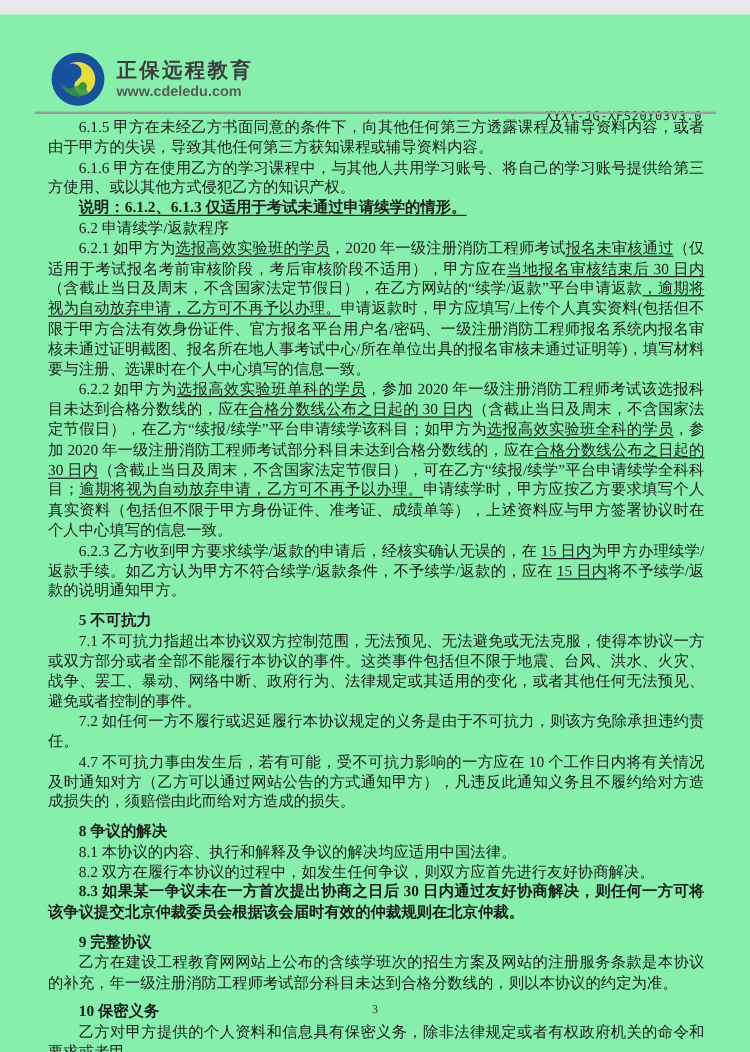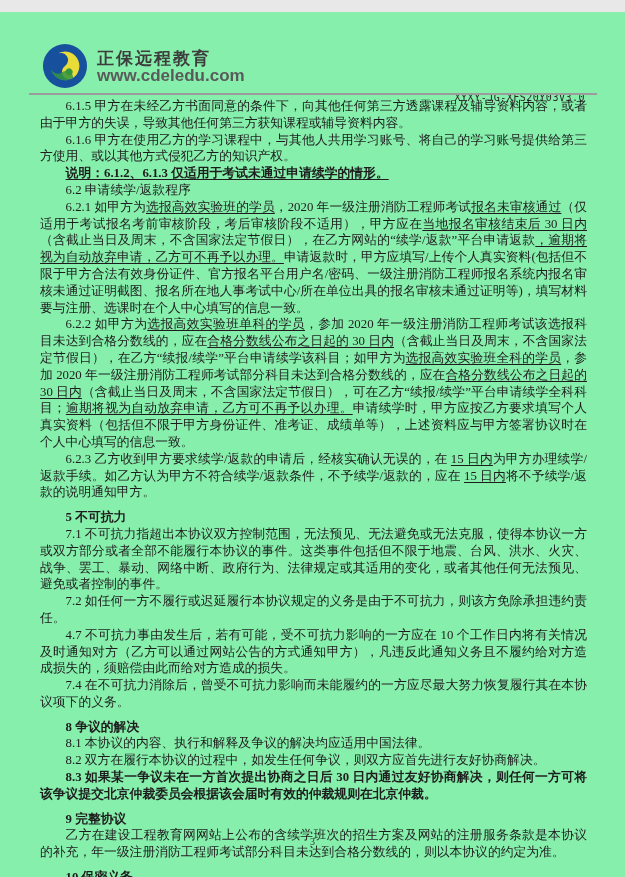--- a/index.html
+++ b/index.html
@@ -16,21 +16,21 @@
   
   .hdr{position:absolute;top:0;left:0;right:0;height:86px;}
   .brand{position:absolute;left:42px;top:31px;display:flex;align-items:center;gap:9px;}
   .brand-text{display:flex;flex-direction:column;justify-content:center;}
   .brand-name{
     font-family:"Liberation Sans","DejaVu Sans",sans-serif;
     font-weight:bold;font-size:17px;letter-spacing:2px;color:#3d3d3d;line-height:20px;
   }
   .brand-url{
     font-family:"Liberation Sans","DejaVu Sans",sans-serif;
-    font-weight:bold;font-size:17px;color:#5a5a5a;line-height:14px;
+    font-weight:bold;font-size:12px;color:#5a5a5a;line-height:14px;
   }
   .doc-code{
     position:absolute;right:40px;top:80px;
     font-family:"DejaVu Sans Mono","Liberation Mono",monospace;
     font-size:10px;color:#2a2a2a;letter-spacing:0.5px;
   }
   .hdr-divider{
     position:absolute;left:29px;right:28px;top:81px;height:2px;background:#9b9b9b;
   }
   
@@ -79,21 +79,20 @@
       <p class="body"><span>6.1.6 甲方在使用乙方的学习课程中，与其他人共用学习账号、将自己的学习账号提供给第三方使用、或以其他方式侵犯乙方的知识产权。</span></p>
       <p class="body"><span class="u b">说明：6.1.2、6.1.3 仅适用于考试未通过申请续学的情形。</span></p>
       <p class="body"><span>6.2 申请续学/返款程序</span></p>
       <p class="body"><span>6.2.1 如甲方为</span><span class="u">选报高效实验班的学员</span><span>，2020 年一级注册消防工程师考试</span><span class="u">报名未审核通过</span><span>（仅适用于考试报名考前审核阶段，考后审核阶段不适用），甲方应在</span><span class="u">当地报名审核结束后 30 日内</span><span>（含截止当日及周末，不含国家法定节假日），在乙方网站的“续学/返款”平台申请返款</span><span class="u">，逾期将视为自动放弃申请，乙方可不再予以办理。</span><span>申请返款时，甲方应填写/上传个人真实资料(包括但不限于甲方合法有效身份证件、官方报名平台用户名/密码、一级注册消防工程师报名系统内报名审核未通过证明截图、报名所在地人事考试中心/所在单位出具的报名审核未通过证明等)，填写材料要与注册、选课时在个人中心填写的信息一致。</span></p>
       <p class="body"><span>6.2.2 如甲方为</span><span class="u">选报高效实验班单科的学员</span><span>，参加 2020 年一级注册消防工程师考试该选报科目未达到合格分数线的，应在</span><span class="u">合格分数线公布之日起的 30 日内</span><span>（含截止当日及周末，不含国家法定节假日），在乙方“续报/续学”平台申请续学该科目；如甲方为</span><span class="u">选报高效实验班全科的学员</span><span>，参加 2020 年一级注册消防工程师考试部分科目未达到合格分数线的，应在</span><span class="u">合格分数线公布之日起的 30 日内</span><span>（含截止当日及周末，不含国家法定节假日），可在乙方“续报/续学”平台申请续学全科科目；</span><span class="u">逾期将视为自动放弃申请，乙方可不再予以办理。</span><span>申请续学时，甲方应按乙方要求填写个人真实资料（包括但不限于甲方身份证件、准考证、成绩单等），上述资料应与甲方签署协议时在个人中心填写的信息一致。</span></p>
       <p class="body"><span>6.2.3 乙方收到甲方要求续学/返款的申请后，经核实确认无误的，在 </span><span class="u">15 日内</span><span>为甲方办理续学/返款手续。如乙方认为甲方不符合续学/返款条件，不予续学/返款的，应在 </span><span class="u">15 日内</span><span>将不予续学/返款的说明通知甲方。</span></p>
       <p class="heading"><span>5 不可抗力</span></p>
       <p class="body"><span>7.1 不可抗力指超出本协议双方控制范围，无法预见、无法避免或无法克服，使得本协议一方或双方部分或者全部不能履行本协议的事件。这类事件包括但不限于地震、台风、洪水、火灾、战争、罢工、暴动、网络中断、政府行为、法律规定或其适用的变化，或者其他任何无法预见、避免或者控制的事件。</span></p>
       <p class="body"><span>7.2 如任何一方不履行或迟延履行本协议规定的义务是由于不可抗力，则该方免除承担违约责任。</span></p>
       <p class="body"><span>4.7 不可抗力事由发生后，若有可能，受不可抗力影响的一方应在 10 个工作日内将有关情况及时通知对方（乙方可以通过网站公告的方式通知甲方），凡违反此通知义务且不履约给对方造成损失的，须赔偿由此而给对方造成的损失。</span></p>
-      <p class="body"><span>7.4 在不可抗力消除后，曾受不可抗力影响而未能履约的一方应尽最大努力恢复履行其在本协议项下的义务。</span></p>
       <p class="heading"><span>8 争议的解决</span></p>
       <p class="body"><span>8.1 本协议的内容、执行和解释及争议的解决均应适用中国法律。</span></p>
       <p class="body"><span>8.2 双方在履行本协议的过程中，如发生任何争议，则双方应首先进行友好协商解决。</span></p>
       <p class="body"><span class="b">8.3 如果某一争议未在一方首次提出协商之日后 30 日内通过友好协商解决，则任何一方可将该争议提交北京仲裁委员会根据该会届时有效的仲裁规则在北京仲裁。</span></p>
       <p class="heading"><span>9 完整协议</span></p>
       <p class="body"><span>乙方在建设工程教育网网站上公布的含续学班次的招生方案及网站的注册服务条款是本协议的补充，年一级注册消防工程师考试部分科目未达到合格分数线的，则以本协议的约定为准。</span></p>
       <p class="heading"><span>10 保密义务</span></p>
       <p class="body"><span>乙方对甲方提供的个人资料和信息具有保密义务，除非法律规定或者有权政府机关的命令和要求或者甲</span></p>
     </div>
 

